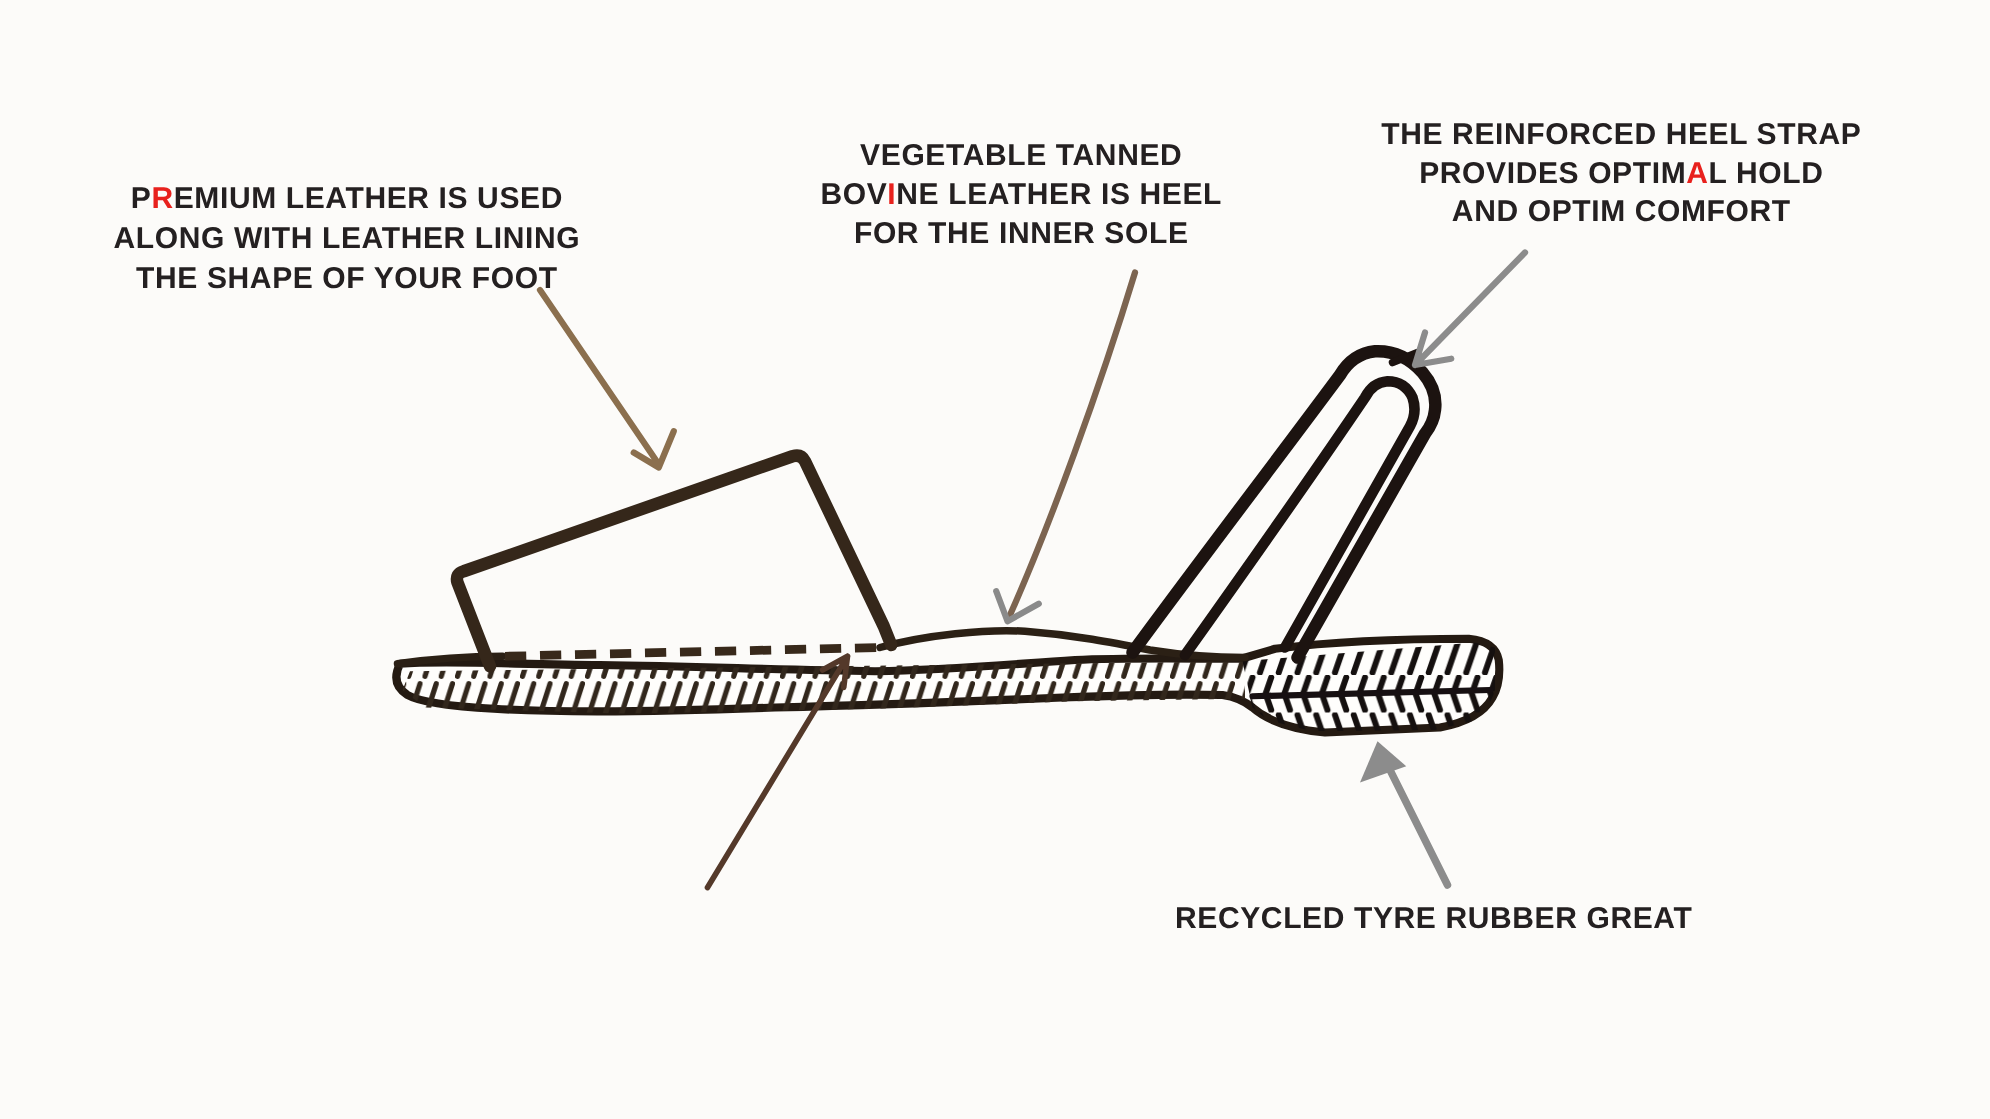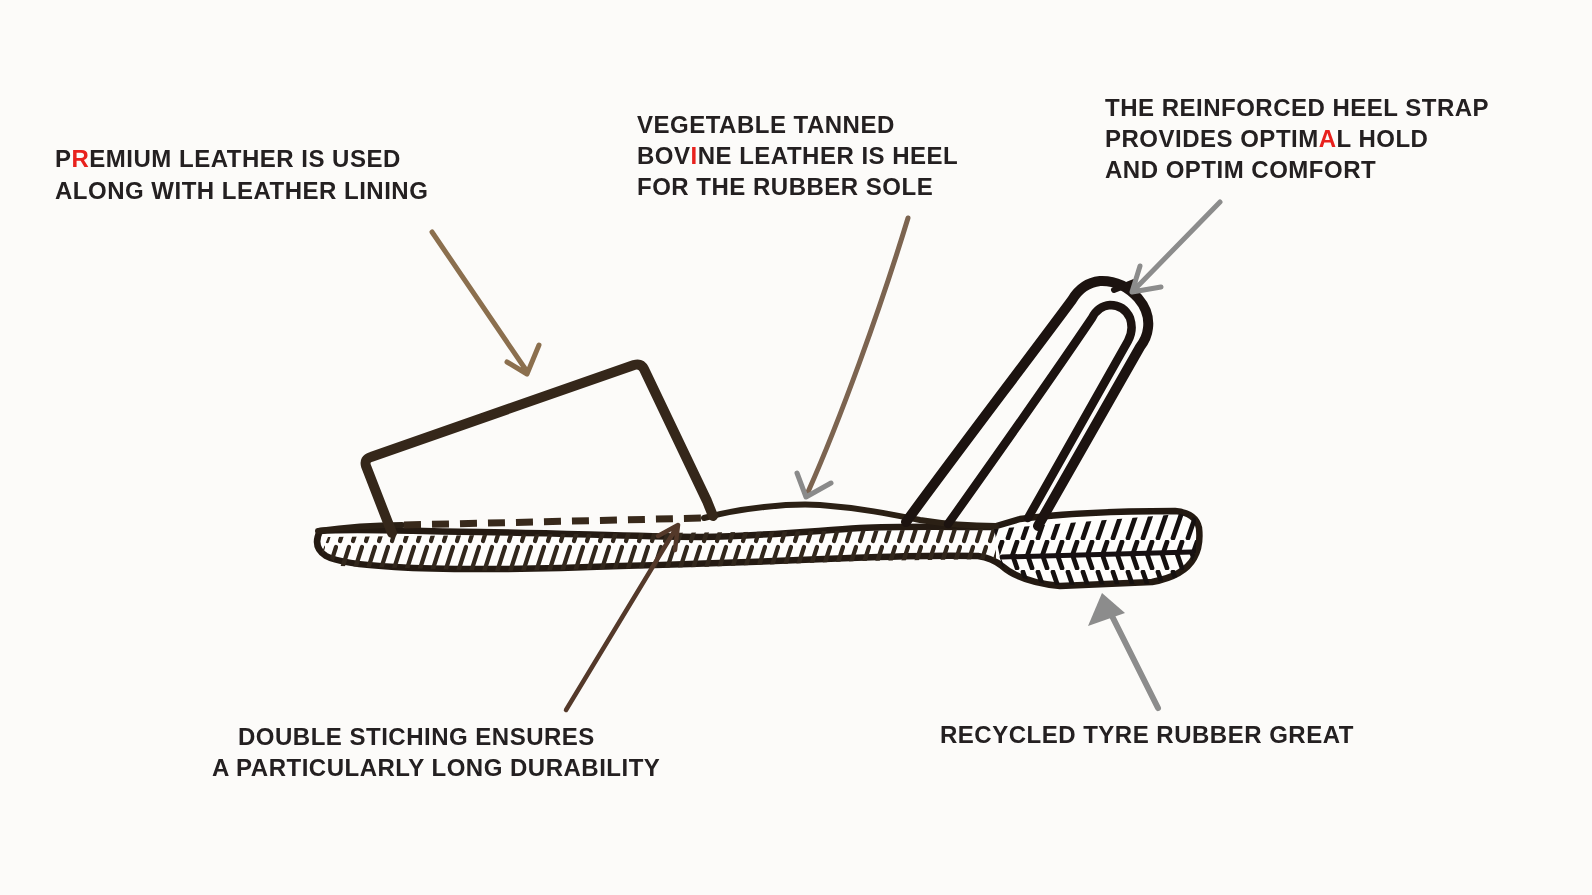--- a/index.html
+++ b/index.html
@@ -11,20 +11,21 @@
   .stage{position:absolute;inset:0;}
   svg.art{position:absolute;left:0;top:0;width:1592px;height:895px;}
   .callout{
     position:absolute;
     color:#242021;
     font-weight:700;
     font-size:24px;
     line-height:31px;
     letter-spacing:0.5px;
     white-space:nowrap;
+    text-align:center;
   }
   .callout .line{display:block;}
   .callout.centered{}
   .callout .red{color:#e8211d;}
   #callout-premium{left:55px;top:143px;width:445px;line-height:32px;}
   #callout-innersole{left:637px;top:109px;width:360px;}
   #callout-heelstrap{left:1105px;top:92px;}
   #callout-stitching{left:212px;top:721px;}
   #callout-rubbersole{left:915px;top:719px;}
   #callout-heelstrap .line.ind{}
@@ -112,36 +113,33 @@
 
     <g>
       <path d="M1158,708 L1106,604" fill="none" stroke="#8c8c8c" stroke-width="6" stroke-linecap="round"></path>
       <polygon points="1102,593 1088,626 1125,613" fill="#8c8c8c"></polygon>
     </g>
   </svg>
 
   <div class="callout centered" id="callout-premium">
     <span class="line"><span>P</span><span class="red">R</span><span>EMIUM LEATHER IS USED</span></span>
     <span class="line"><span>ALONG WITH LEATHER LINING</span><span class="red"></span><span></span></span>
+    <span class="line"><span>THE SHAPE OF YOUR FOOT</span><span class="red"></span><span></span></span>
   </div>
 
   <div class="callout centered" id="callout-innersole">
     <span class="line"><span>VEGETABLE TANNED</span><span class="red"></span><span></span></span>
     <span class="line"><span>BOV</span><span class="red">I</span><span>NE LEATHER IS HEEL</span></span>
-    <span class="line"><span>FOR THE RUBBER SOLE</span><span class="red"></span><span></span></span>
+    <span class="line"><span>FOR THE INNER SOLE</span><span class="red"></span><span></span></span>
   </div>
 
   <div class="callout" id="callout-heelstrap">
     <span class="line"><span>THE REINFORCED HEEL STRAP</span><span class="red"></span><span></span></span>
     <span class="line ind"><span>PROVIDES OPTIM</span><span class="red">A</span><span>L HOLD</span></span>
     <span class="line"><span>AND OPTIM COMFORT</span><span class="red"></span><span></span></span>
   </div>
 
-  <div class="callout" id="callout-stitching">
-    <span class="line ind"><span>DOUBLE STICHING ENSURES</span><span class="red"></span><span></span></span>
-    <span class="line"><span>A PARTICULARLY LONG DURABILITY</span><span class="red"></span><span></span></span>
-  </div>
 
   <div class="callout" id="callout-rubbersole">
     <span class="line ind"><span>RECYCLED TYRE RUBBER GREAT</span><span class="red"></span><span></span></span>
   </div>
 
 </div>
 
 </body></html>

